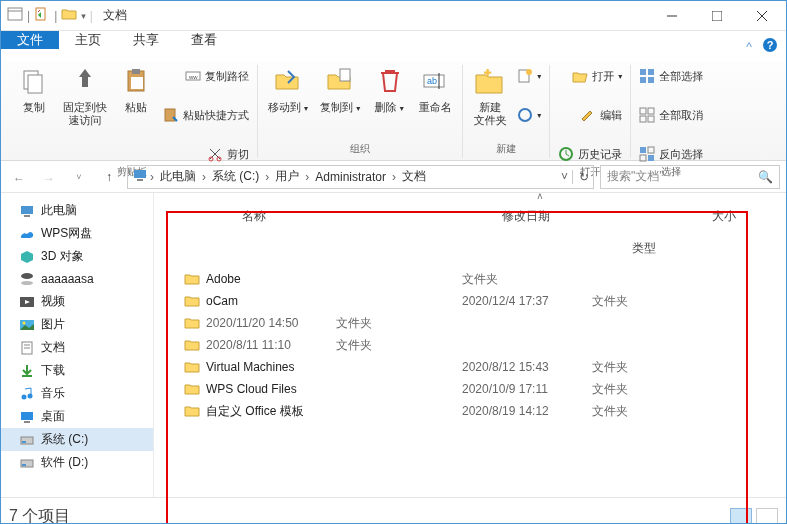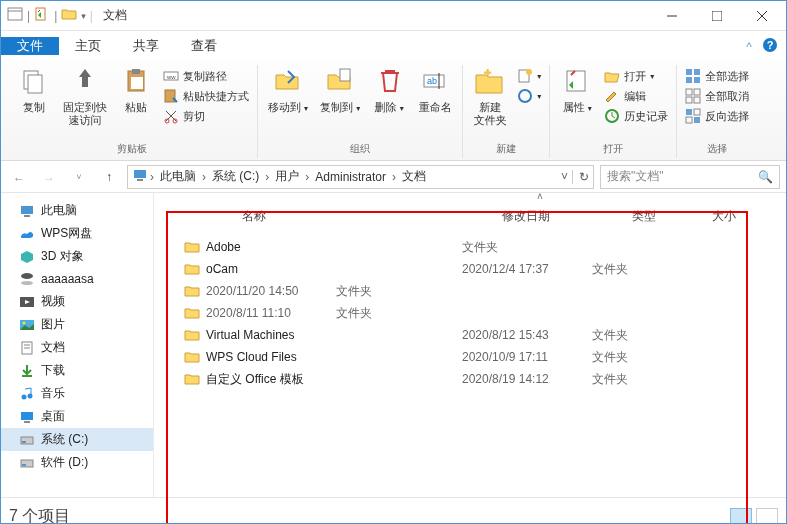--- a/index.html
+++ b/index.html
@@ -4,33 +4,33 @@
 <style>
 * { box-sizing: border-box; margin: 0; padding: 0; font-family: "Microsoft YaHei", "Segoe UI", sans-serif; }
 body { width: 787px; height: 524px; background: #fff; font-size: 12px; border: 1px solid #4a95d2; overflow: hidden; }
 .titlebar { height: 30px; background: #fff; display: flex; align-items: center; padding: 0 2px; border-bottom: 1px solid #e5e5e5; }
 .titlebar .qat { display: flex; align-items: center; gap: 4px; padding-left: 4px; }
 .titlebar .qat svg { width: 16px; height: 16px; }
 .titlebar .title-text { margin-left: 10px; color: #333; }
 .titlebar .wbtns { margin-left: auto; display: flex; }
 .titlebar .wbtn { width: 45px; height: 30px; display: flex; align-items: center; justify-content: center; }
 .titlebar .wbtn svg { width: 10px; height: 10px; stroke: #333; stroke-width: 1; fill: none; }
-.tabs { height: 30px; display: flex; align-items: center; background: #fff; position: relative; }
+.tabs { height: 30px; display: flex; align-items: flex-start; background: #fff; position: relative; }
 .tab { padding: 0 16px; display: flex; align-items: center; color: #333; font-size: 13px; }
 .tab.active { background: #1979ca; color: #fff; }
 .tab-help { position: absolute; right: 8px; top: 6px; display: flex; align-items: center; gap: 10px; }
 .ribbon { height: 100px; background: linear-gradient(#fdfdfd,#f5f5f5); border-bottom: 1px solid #dadada; display: flex; padding: 4px 6px 2px 6px; }
 .rgroup { display: flex; flex-direction: column; align-items: center; padding: 0 6px; border-right: 1px solid #e2e2e2; }
 .rgroup:last-child { border-right: none; }
 .rgroup .rbody { flex: 1; display: flex; align-items: flex-start; gap: 4px; }
 .rgroup .rlabel { font-size: 10px; color: #666; padding: 2px 0; }
 .bigbtn { display: flex; flex-direction: column; align-items: center; padding: 2px 4px; gap: 2px; min-width: 42px; }
 .bigbtn .icon { width: 32px; height: 32px; display: flex; align-items: flex-start; justify-content: center; }
 .bigbtn .lbl { font-size: 11px; color: #333; text-align: center; line-height: 1.2; }
-.smallbtn-col { display: flex; flex-direction: column; gap: 2px; padding-top: 2px; }
+.smallbtn-col { display: flex; flex-direction: column; gap: 21px; padding-top: 2px; align-items: flex-end; }
 .smallbtn { display: flex; align-items: center; gap: 4px; font-size: 11px; color: #333; padding: 1px 2px; }
 .smallbtn .sicon { width: 16px; height: 16px; display: flex; align-items: center; justify-content: center; }
 .addrrow { height: 32px; background: #fff; display: flex; align-items: center; padding: 3px 6px; gap: 6px; border-bottom: 1px solid #e5e5e5; }
 .navarrow { width: 24px; height: 24px; display: flex; align-items: center; justify-content: center; color: #888; }
 .navarrow.active { color: #333; }
 .addrbar { flex: 1; height: 24px; border: 1px solid #ccc; display: flex; align-items: center; padding: 0 4px; }
 .crumb { padding: 0 4px; color: #333; }
 .crumb-sep { color: #666; padding: 0 2px; }
 .addrbar .dd { margin-left: auto; color: #666; padding: 0 4px; }
 .addrbar .refresh { border-left: 1px solid #ccc; padding-left: 6px; color: #555; }
@@ -39,21 +39,21 @@
 .navpane { width: 180px; border-right: 1px solid #eaeaea; overflow-y: auto; padding: 6px 0; }
 .navitem { display: flex; align-items: center; padding: 3px 8px 3px 18px; gap: 6px; color: #222; }
 .navitem.selected { background: #d9e8f7; }
 .navitem .nicon { width: 16px; height: 16px; }
 .filepane { flex: 1; position: relative; padding: 4px 8px; }
 .annot-box { position: absolute; border: 2px solid #e60000; pointer-events: none; }
 .annot1 { left: 12px; top: 18px; right: 38px; height: 400px; }
 .colheads { display: flex; padding: 4px 6px 6px 40px; color: #444; border-bottom: 1px solid transparent; }
 .ch-name { flex: 0 0 260px; margin-left: 40px; }
 .ch-date { flex: 0 0 130px; }
-.ch-type { flex: 0 0 80px; }
+.ch-type { flex: 0 0 80px; margin-top: 32px; }
 .ch-size { flex: 0 0 60px; }
 .sort-ind { text-align:center; color:#666; font-size:10px; margin-top:-6px; margin-bottom:2px; padding-left: 140px;}
 .filelist { padding-top: 4px; }
 .frow { display: flex; align-items: center; padding: 2px 6px 2px 22px; height: 22px; }
 .frow .ficon { width: 16px; height: 16px; margin-right: 6px; }
 .frow .fname { flex: 0 0 256px; color: #222; }
 .frow .fdate { flex: 0 0 130px; color: #666; }
 .frow .ftype { flex: 0 0 80px; color: #666; }
 .statusbar { height: 38px; border-top: 1px solid #e5e5e5; display: flex; align-items: center; padding: 0 8px; font-size: 16px; color: #444; }
 .statusbar .viewbtns { margin-left: auto; display: flex; gap: 4px; }
@@ -258,30 +258,20 @@
             </span>
             <span style="font-size:8px;">▾</span>
           </div>
       </div>
     </div>
     <div class="rlabel">新建</div>
   </div>
 
   <div class="rgroup">
     <div class="rbody">
-      <div class="bigbtn">
-        <div class="icon">
-            <svg width="28" height="28">
-              <rect x="4" y="4" width="18" height="20" fill="#fff" stroke="#888"></rect>
-              <path d="M6 18 L10 14 L10 22 Z" fill="#36a936"></path>
-              <line x1="8" y1="8" x2="12" y2="4" stroke="#d04040" stroke-width="2"></line>
-            </svg>
-          </div>
-        <div class="lbl"><span>属性</span> <span style="font-size:8px;">▾</span></div>
-      </div>
       <div class="smallbtn-col">
         <div class="smallbtn">
             <span class="sicon">
               <svg width="16" height="16">
                 <path d="M1 5 L6 5 L7 6 L15 6 L13 14 L1 14 Z" fill="#ffd86b" stroke="#caa33a"></path>
               </svg>
             </span>
             <span>打开</span> 
             <span style="font-size:8px;">▾</span>
           </div>

